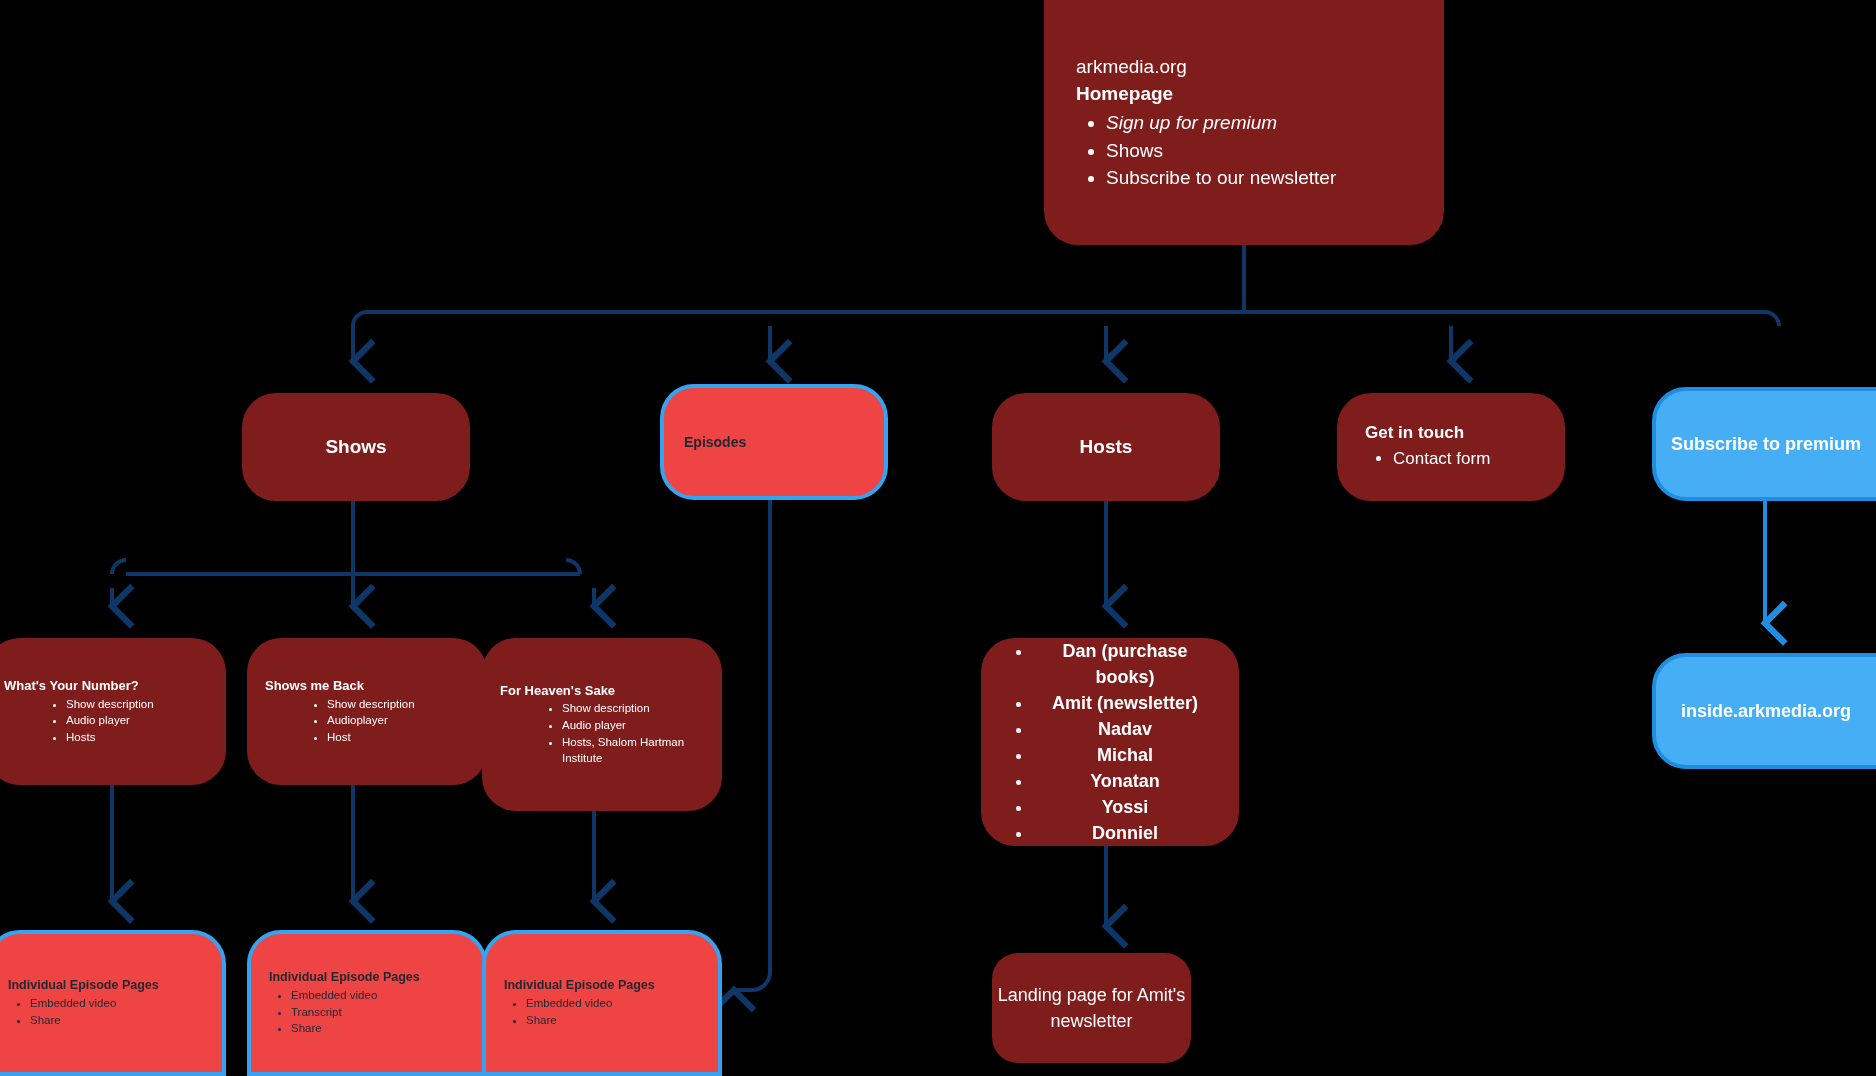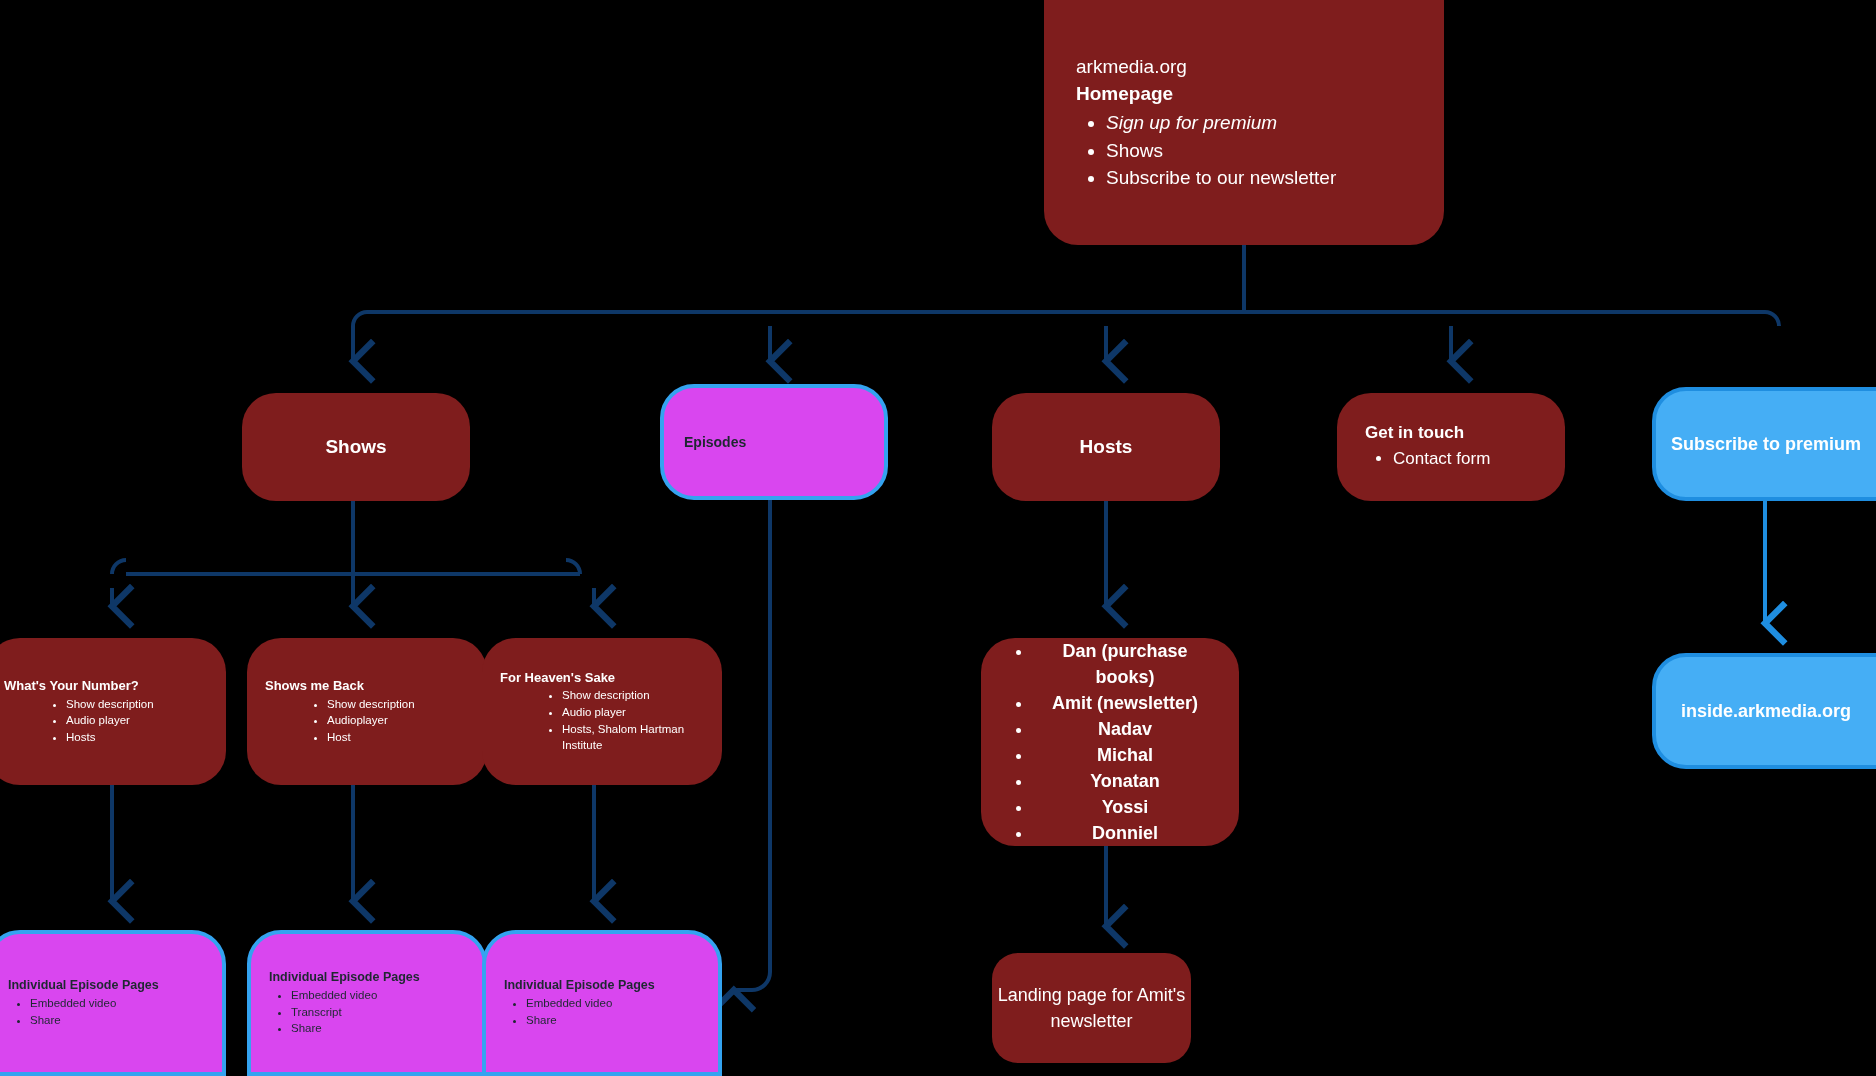--- a/index.html
+++ b/index.html
@@ -14,21 +14,21 @@
   svg.edges { position: absolute; inset: 0; width: 1876px; height: 1076px; pointer-events: none; }
 
   .node {
     position: absolute;
     border-radius: 34px;
     display: flex;
     flex-direction: column;
     justify-content: center;
   }
   .node.dark { background: #7f1d1d; }
-  .node.light { background: #d946ef; border: 4px solid #34a3f0; }
+  .node.light { background: #ef4444; border: 4px solid #34a3f0; }
   .node.bright { background: #45aef5; border: 4px solid #1f8ee0; }
 
   .node.center { align-items: center; text-align: center; }
 
   .title {
     font-weight: bold;
     line-height: 1.35;
   }
   .plain { line-height: 1.45; }
   ul { list-style: disc; margin: 0; padding-left: 26px; }
@@ -61,21 +61,21 @@
   #node-episodes .pad { padding: 0 20px; }
 
   #node-shows .plain, #node-hosts .plain { font-size: 19px; font-weight: bold; }
   #node-premium .plain { font-size: 18px; font-weight: bold; }
   #node-getintouch .title { font-size: 17px; }
   #node-getintouch li { font-size: 17px; }
   #node-getintouch ul { padding-left: 28px; margin-top: 2px; }
 
   #node-show1 { left: -14px; top: 638px; width: 240px; height: 147px; }
   #node-show2 { left: 247px; top: 638px; width: 240px; height: 147px; }
-  #node-show3 { left: 482px; top: 638px; width: 240px; height: 147px; }
+  #node-show3 { left: 482px; top: 638px; width: 240px; height: 173px; }
   .shownode .title { font-size: 13px; }
   .shownode li { font-size: 11.5px; margin-left: 40px; }
   .shownode ul { padding-left: 22px; margin-top: 1px; }
   .shownode .pad { padding: 0 18px; }
 
   #node-ep1 { left: -14px; top: 930px; width: 240px; height: 146px; border-radius: 34px 34px 0 0; }
   #node-ep2 { left: 247px; top: 930px; width: 240px; height: 146px; border-radius: 34px 34px 0 0; }
   #node-ep3 { left: 482px; top: 930px; width: 240px; height: 146px; border-radius: 34px 34px 0 0; }
   .epnode .title { font-size: 12.5px; }
   .epnode li { font-size: 11.5px; }

